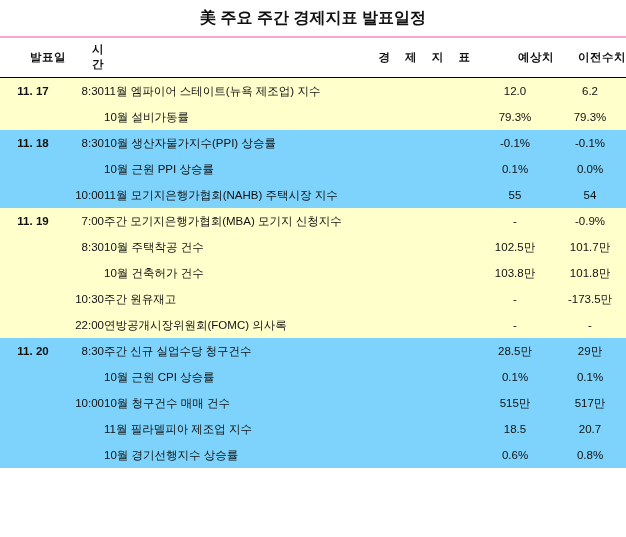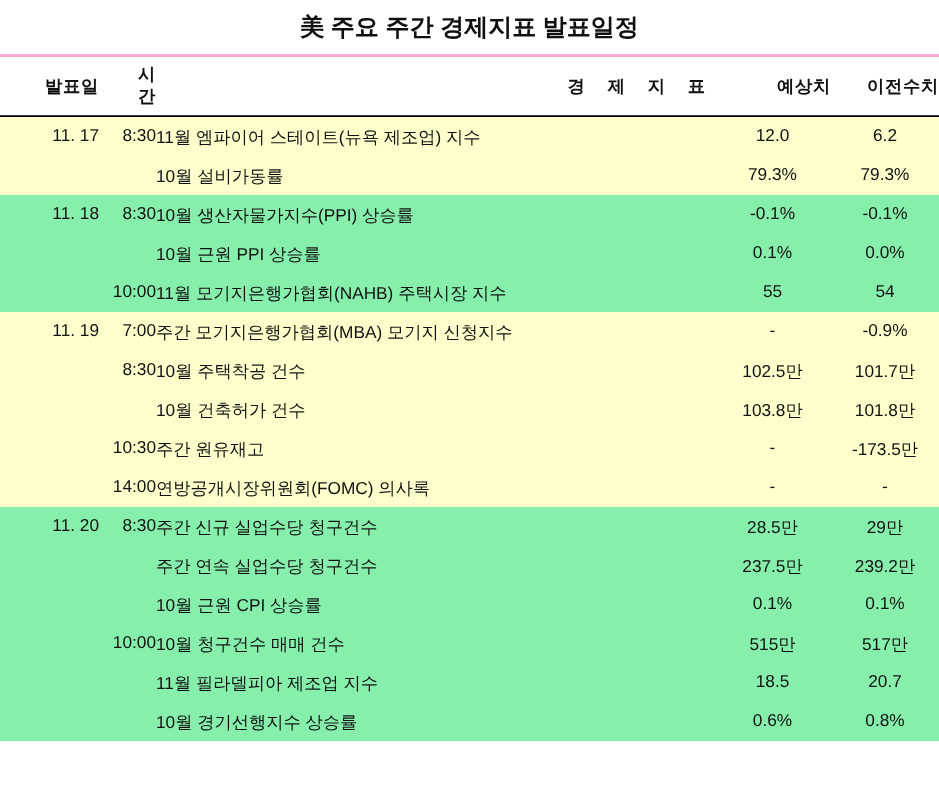--- a/index.html
+++ b/index.html
@@ -56,37 +56,37 @@
     text-indent: 6px;
   }
   table.sched td {
     font-size: 11.5px;
     padding: 4px 0 4px 0;
     height: 18px;
     vertical-align: middle;
     color: #111111;
   }
   td.date {
-    text-align: right;
+    text-align: center;
     padding-left: 6px;
-    font-weight: normal;
+    font-weight: bold;
   }
   td.time {
     text-align: right;
     padding-right: 8px;
   }
   td.ind {
     text-align: left;
     padding-left: 6px;
   }
   td.est, td.prev {
     text-align: center;
   }
   tr.hl td {
-    background: #86efac;
+    background: #7dd3fc;
   }
   tr.pl td {
     background: #ffffcc;
   }
 </style>
 </head>
 <body>
 
 <div class="page">
 
@@ -168,38 +168,31 @@
         </tr>
         <tr class="pl">
           <td class="date"></td>
           <td class="time">10:30</td>
           <td class="ind">주간 원유재고</td>
           <td class="est">-</td>
           <td class="prev">-173.5만</td>
         </tr>
         <tr class="pl">
           <td class="date"></td>
-          <td class="time">14:00</td>
+          <td class="time">22:00</td>
           <td class="ind">연방공개시장위원회(FOMC) 의사록</td>
           <td class="est">-</td>
           <td class="prev">-</td>
         </tr>
         <tr class="hl">
           <td class="date">11. 20</td>
           <td class="time">8:30</td>
           <td class="ind">주간 신규 실업수당 청구건수</td>
           <td class="est">28.5만</td>
           <td class="prev">29만</td>
-        </tr>
-        <tr class="hl">
-          <td class="date"></td>
-          <td class="time"></td>
-          <td class="ind">주간 연속 실업수당 청구건수</td>
-          <td class="est">237.5만</td>
-          <td class="prev">239.2만</td>
         </tr>
         <tr class="hl">
           <td class="date"></td>
           <td class="time"></td>
           <td class="ind">10월 근원 CPI 상승률</td>
           <td class="est">0.1%</td>
           <td class="prev">0.1%</td>
         </tr>
         <tr class="hl">
           <td class="date"></td>

